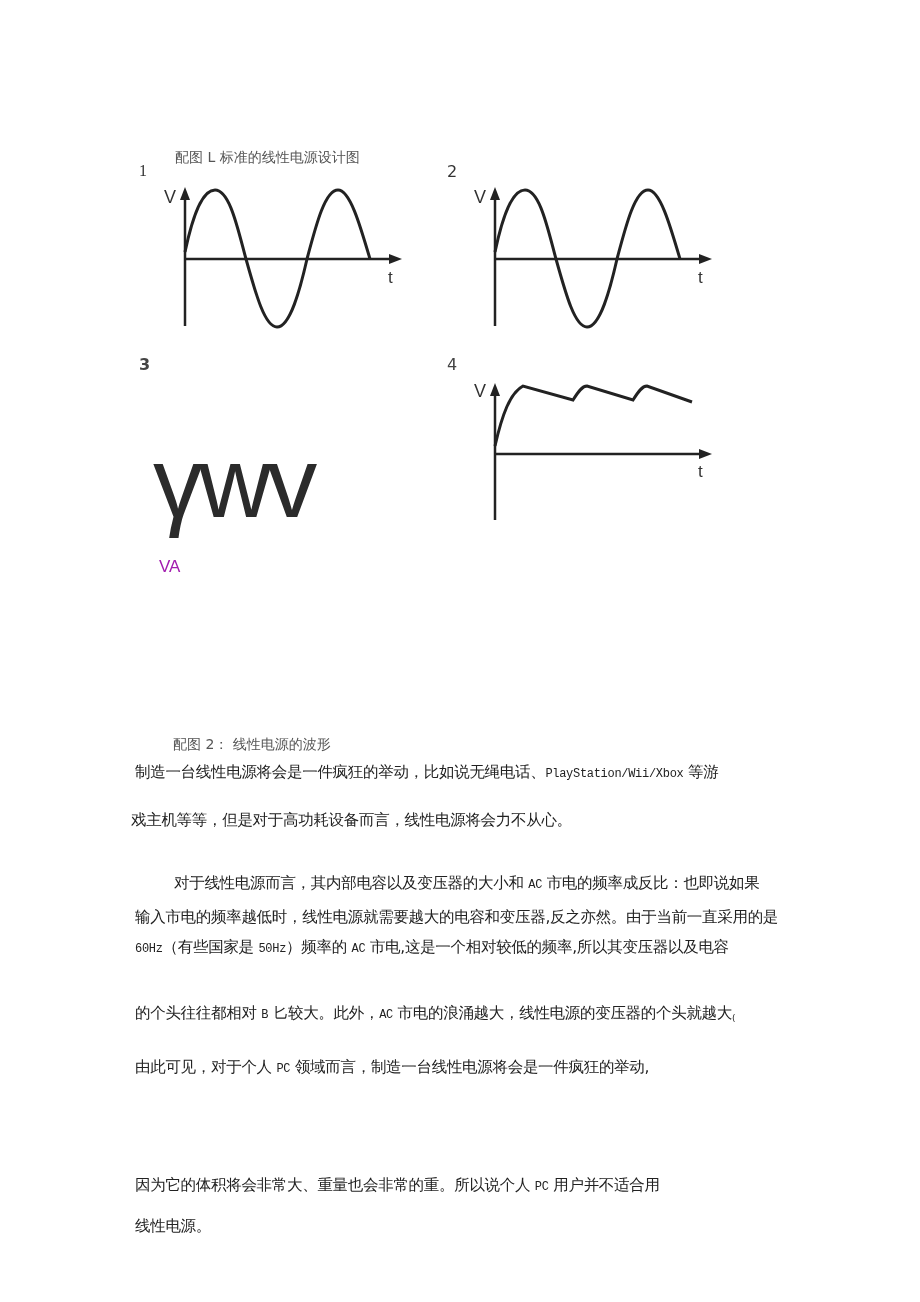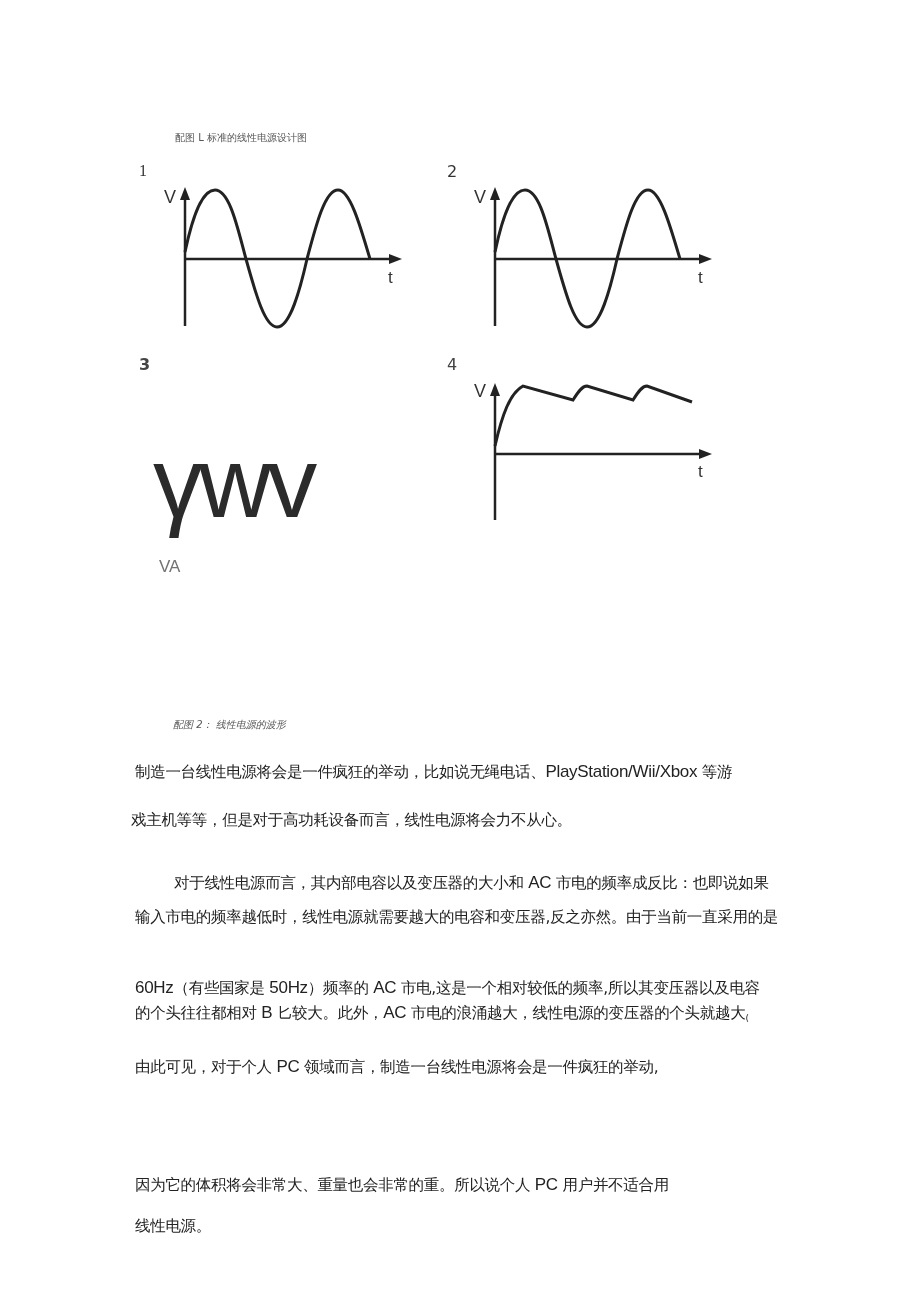--- a/index.html
+++ b/index.html
@@ -1,27 +1,27 @@
 <!DOCTYPE html>
 <html><head>
   <meta charset="utf-8">
   <style>
     html, body { margin: 0; padding: 0; background: #ffffff; }
     body { width: 920px; height: 1302px; position: relative; overflow: hidden;
            font-family: "DejaVu Sans", "Liberation Sans", sans-serif; color: #222; }
     .abs { position: absolute; white-space: nowrap; }
-    .caption { font-size: 10px; color: #555; }
+    .caption { font-size: 14px; color: #555; margin-top: 18px; }
     .fignum { font-size: 16px; color: #333; }
     .fignum.serif { font-family: "Liberation Serif", "DejaVu Serif", serif; }
     .body-line { font-size: 15.5px; color: #222; letter-spacing: -0.3px; }
-    .latin { font-family: Liberation Sans, sans-serif; font-size: 17px; }
+    .latin { font-family: Liberation Mono, monospace; font-size: 12px; }
     svg.graph { position: absolute; overflow: visible; }
     .bigtext { font-family: "Liberation Sans", sans-serif; font-size: 100px; color: #2b2b2b;
                letter-spacing: -4px; margin-top: 32px; }
-    .va { font-family: "Liberation Sans", sans-serif; font-size: 17px; color: #737373; }
+    .va { font-family: "Liberation Sans", sans-serif; font-size: 17px; color: #a21caf; }
   </style>
 </head>
 <body>
 
 <div class="abs caption" style="left:175px; top:131px;">配图 L 标准的线性电源设计图</div>
 
 <div class="abs fignum serif" style="left:139px; top:162px;">1</div>
 <svg class="graph" style="left:0; top:0;" width="920" height="340">
   <g stroke="#222" stroke-width="2.5" fill="none">
     <line x1="185" y1="196" x2="185" y2="326"></line>
@@ -57,32 +57,32 @@
     <line x1="495" y1="392" x2="495" y2="520"></line>
     <line x1="495" y1="454" x2="702" y2="454"></line>
     <path d="M495 446 C502 415, 510 393, 523 386 L573 400 C578 392, 582 386, 587 386 L633 400 C638 392, 642 386, 647 386 L692 402" stroke-width="3"></path>
   </g>
   <polygon points="495,383 490,396 500,396" fill="#222"></polygon>
   <polygon points="712,454 699,449 699,459" fill="#222"></polygon>
   <text x="474" y="397" font-family="Liberation Sans, sans-serif" font-size="18" fill="#333">V</text>
   <text x="698" y="477" font-family="Liberation Sans, sans-serif" font-size="17" fill="#333">t</text>
 </svg>
 
-<div class="abs caption" style="left:173px; top:718px;font-style:italic;">配图 2： 线性电源的波形</div>
+<div class="abs caption" style="left:173px; top:718px;">配图 2： 线性电源的波形</div>
 
 <div class="abs body-line" style="left:135px; top:762px;">
   <span>制造一台线性电源将会是一件疯狂的举动，比如说无绳电话、</span><span class="latin">PlayStation/Wii/Xbox</span><span> 等游</span>
 </div>
 <div class="abs body-line" style="left:131px; top:810px;">戏主机等等，但是对于高功耗设备而言，线性电源将会力不从心。</div>
 
 <div class="abs body-line" style="left:174px; top:859px;margin-top:14px;">
   <span>对于线性电源而言，其内部电容以及变压器的大小和 </span><span class="latin">AC</span><span> 市电的频率成反比：也即说如果</span>
 </div>
 <div class="abs body-line" style="left:135px; top:907px;">输入市电的频率越低时，线性电源就需要越大的电容和变压器,反之亦然。由于当前一直采用的是</div>
-<div class="abs body-line" style="left:135px; top:978px;">
+<div class="abs body-line" style="left:135px; top:937px;">
   <span class="latin">60Hz</span><span>（有些国家是 </span><span class="latin">50Hz</span><span>）频率的 </span><span class="latin">AC</span><span> 市电,这是一个相对较低的频率,所以其变压器以及电容</span>
 </div>
 <div class="abs body-line" style="left:135px; top:1003px;">
   <span>的个头往往都相对 </span><span class="latin">B</span><span> 匕较大。此外，</span><span class="latin">AC</span><span> 市电的浪涌越大，线性电源的变压器的个头就越大</span><span style="font-size:9px; vertical-align:-3px;">(</span>
 </div>
 
 <div class="abs body-line" style="left:135px; top:1057px;">
   <span>由此可见，对于个人 </span><span class="latin">PC</span><span> 领域而言，制造一台线性电源将会是一件疯狂的举动,</span>
 </div>
 <div class="abs body-line" style="left:135px; top:1175px;">

